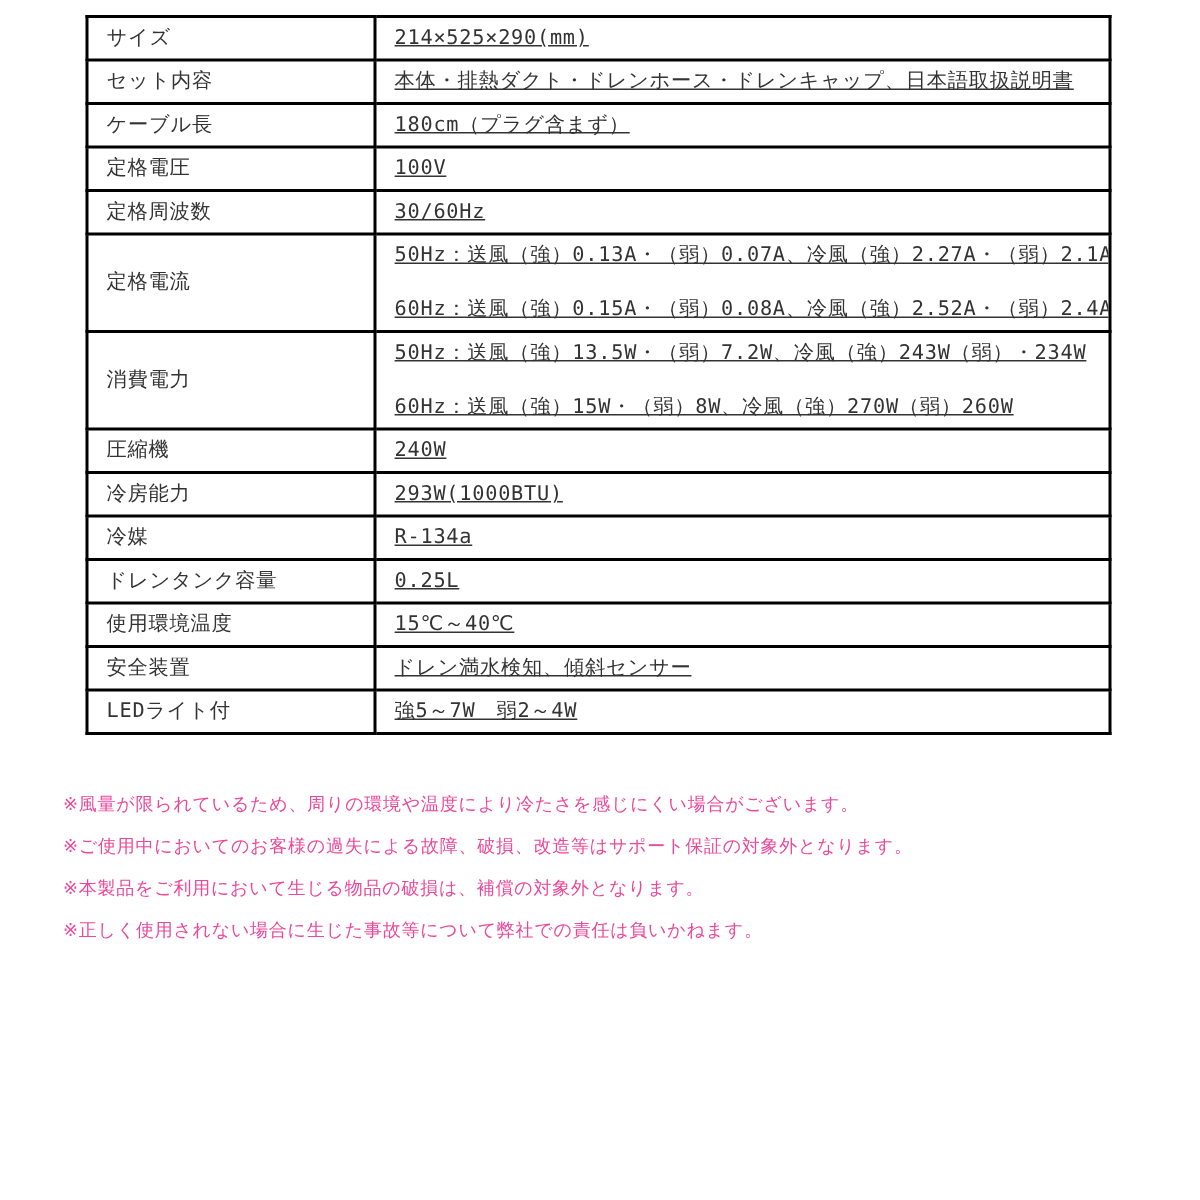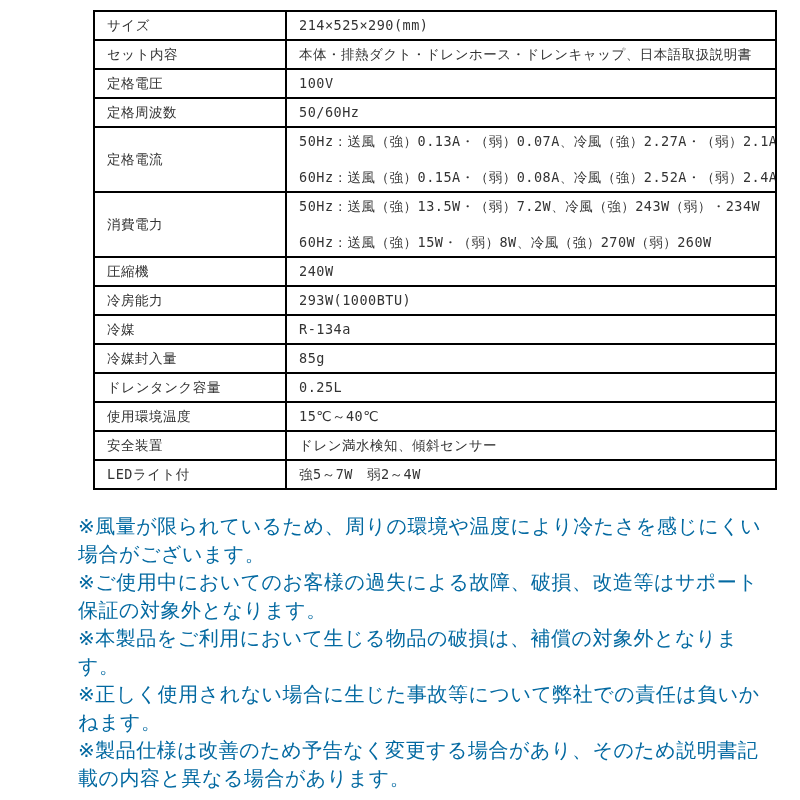--- a/index.html
+++ b/index.html
@@ -8,47 +8,46 @@
     background: #ffffff;
     font-family: "DejaVu Sans Mono", "Liberation Mono", "DejaVu Sans", monospace, sans-serif;
     color: #333333;
   }
   .page {
     width: 800px;
     height: 800px;
     background: #ffffff;
     position: relative;
     overflow: hidden;
-    padding-left: 36px;
   }
   table.spec-table {
     border-collapse: collapse;
     width: 684px;
     margin: 10px 0 0 57px;
     table-layout: fixed;
   }
   table.spec-table td {
     border: 2px solid #000000;
     font-size: 13.5px;
     line-height: 15px;
     vertical-align: middle;
     padding: 6px 12px;
     letter-spacing: 0.5px;
     white-space: nowrap;
     overflow: hidden;
   }
   td.label-cell { width: 167px; }
-  td.value-cell { width: 426px; }
+  td.value-cell { width: 426px; text-decoration: underline; }
   .value-line + .value-line { margin-top: 21px; }
   td.multi { vertical-align: top; padding-top: 6px; padding-bottom: 7px; }
   .notes {
-    margin: 22px 38px 0 42px;
-    font-size: 20px;
+    margin: 32px 38px 0 42px;
+    font-size: 12px;
     line-height: 28px;
-    color: #0369a1;
+    color: #ec4899;
     letter-spacing: 0.5px;
   }
   .note-item {
     overflow-wrap: anywhere;
     word-break: break-all;
   }
 </style>
 </head>
 <body>
 
@@ -64,32 +63,38 @@
   </tr>
 
 
   <tr>
     <td class="label-cell">セット内容</td>
     <td class="value-cell">
             <div class="value-line">本体・排熱ダクト・ドレンホース・ドレンキャップ、日本語取扱説明書</div>
           </td>
   </tr>
 
+  <tr>
+    <td class="label-cell">ケーブル長</td>
+    <td class="value-cell">
+            <div class="value-line">180cm（プラグ含まず）</div>
+          </td>
+  </tr>
 
   <tr>
     <td class="label-cell">定格電圧</td>
     <td class="value-cell">
             <div class="value-line">100V</div>
           </td>
   </tr>
 
   <tr>
     <td class="label-cell">定格周波数</td>
     <td class="value-cell">
-            <div class="value-line">50/60Hz</div>
+            <div class="value-line">30/60Hz</div>
           </td>
   </tr>
 
   <tr>
     <td class="label-cell multi">定格電流</td>
     <td class="value-cell multi">
             <div class="value-line">50Hz：送風（強）0.13A・（弱）0.07A、冷風（強）2.27A・（弱）2.1A</div>
             <div class="value-line">60Hz：送風（強）0.15A・（弱）0.08A、冷風（強）2.52A・（弱）2.4A</div>
           </td>
   </tr>
@@ -116,26 +121,20 @@
           </td>
   </tr>
 
   <tr>
     <td class="label-cell">冷媒</td>
     <td class="value-cell">
             <div class="value-line">R-134a</div>
           </td>
   </tr>
 
-  <tr>
-    <td class="label-cell">冷媒封入量</td>
-    <td class="value-cell">
-            <div class="value-line">85g</div>
-          </td>
-  </tr>
 
   <tr>
     <td class="label-cell">ドレンタンク容量</td>
     <td class="value-cell">
             <div class="value-line">0.25L</div>
           </td>
   </tr>
 
   <tr>
     <td class="label-cell">使用環境温度</td>
@@ -164,16 +163,15 @@
 
   <div class="notes" id="notes">
   <div class="note-item">※風量が限られているため、周りの環境や温度により冷たさを感じにくい場合がございます。</div>
 
   <div class="note-item">※ご使用中においてのお客様の過失による故障、破損、改造等はサポート保証の対象外となります。</div>
 
   <div class="note-item">※本製品をご利用において生じる物品の破損は、補償の対象外となります。</div>
 
   <div class="note-item">※正しく使用されない場合に生じた事故等について弊社での責任は負いかねます。</div>
 
-  <div class="note-item">※製品仕様は改善のため予告なく変更する場合があり、そのため説明書記載の内容と異なる場合があります。</div>
 </div>
 
 </div>
 
 </body></html>

